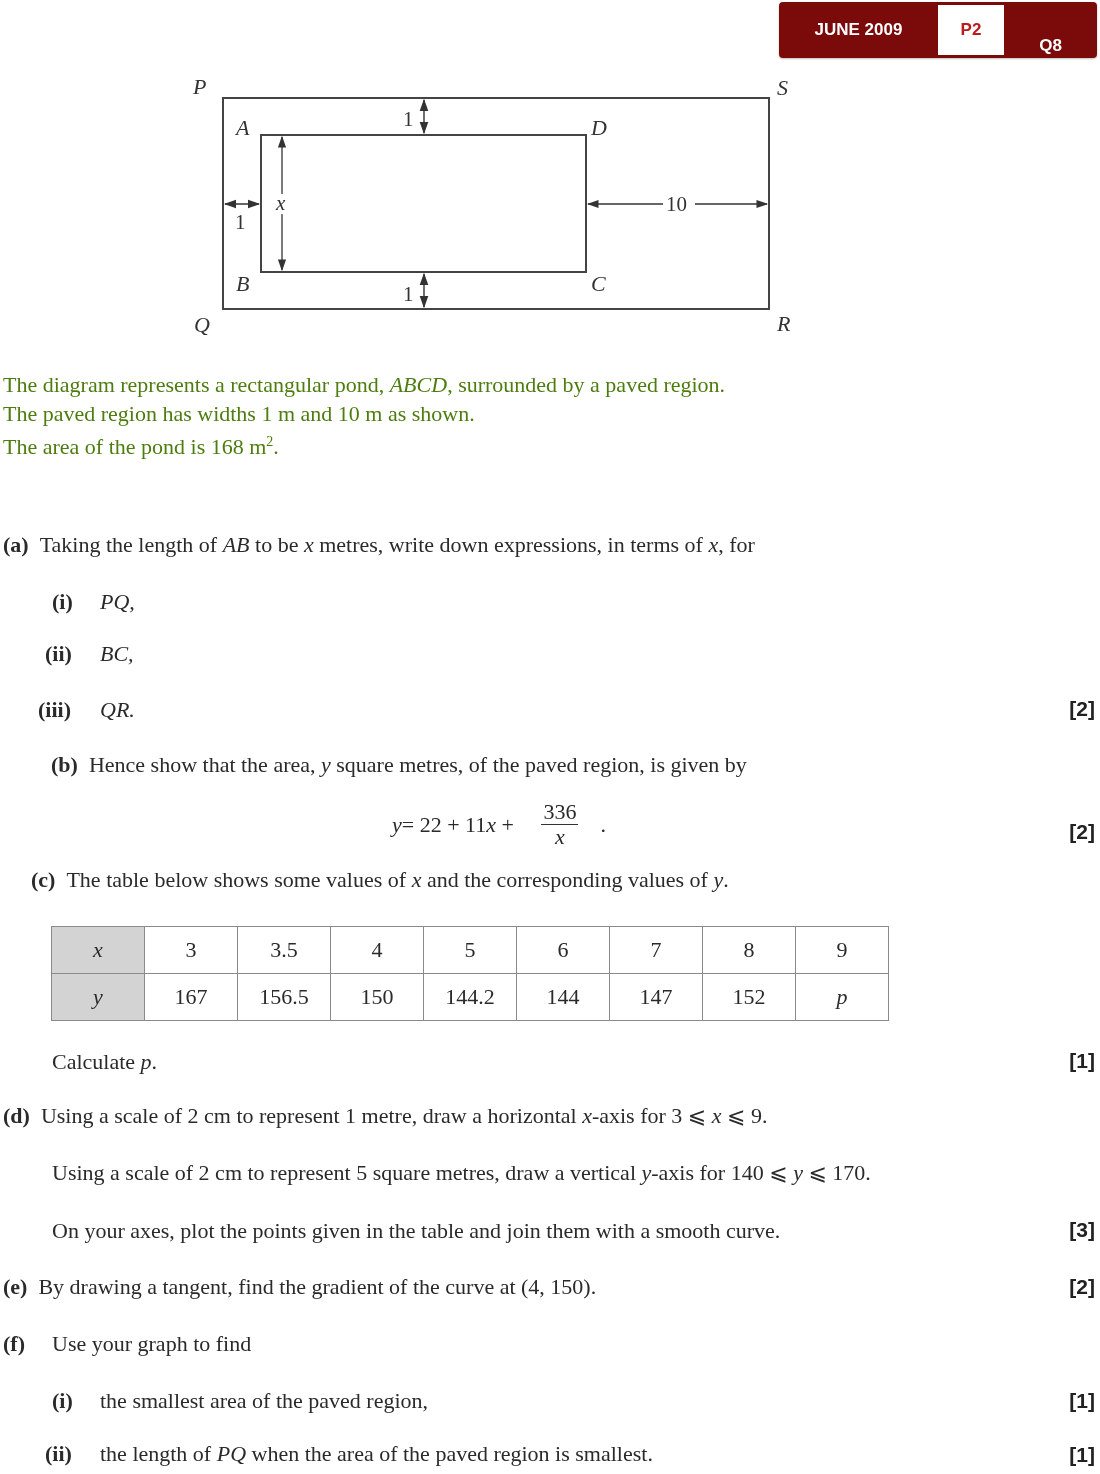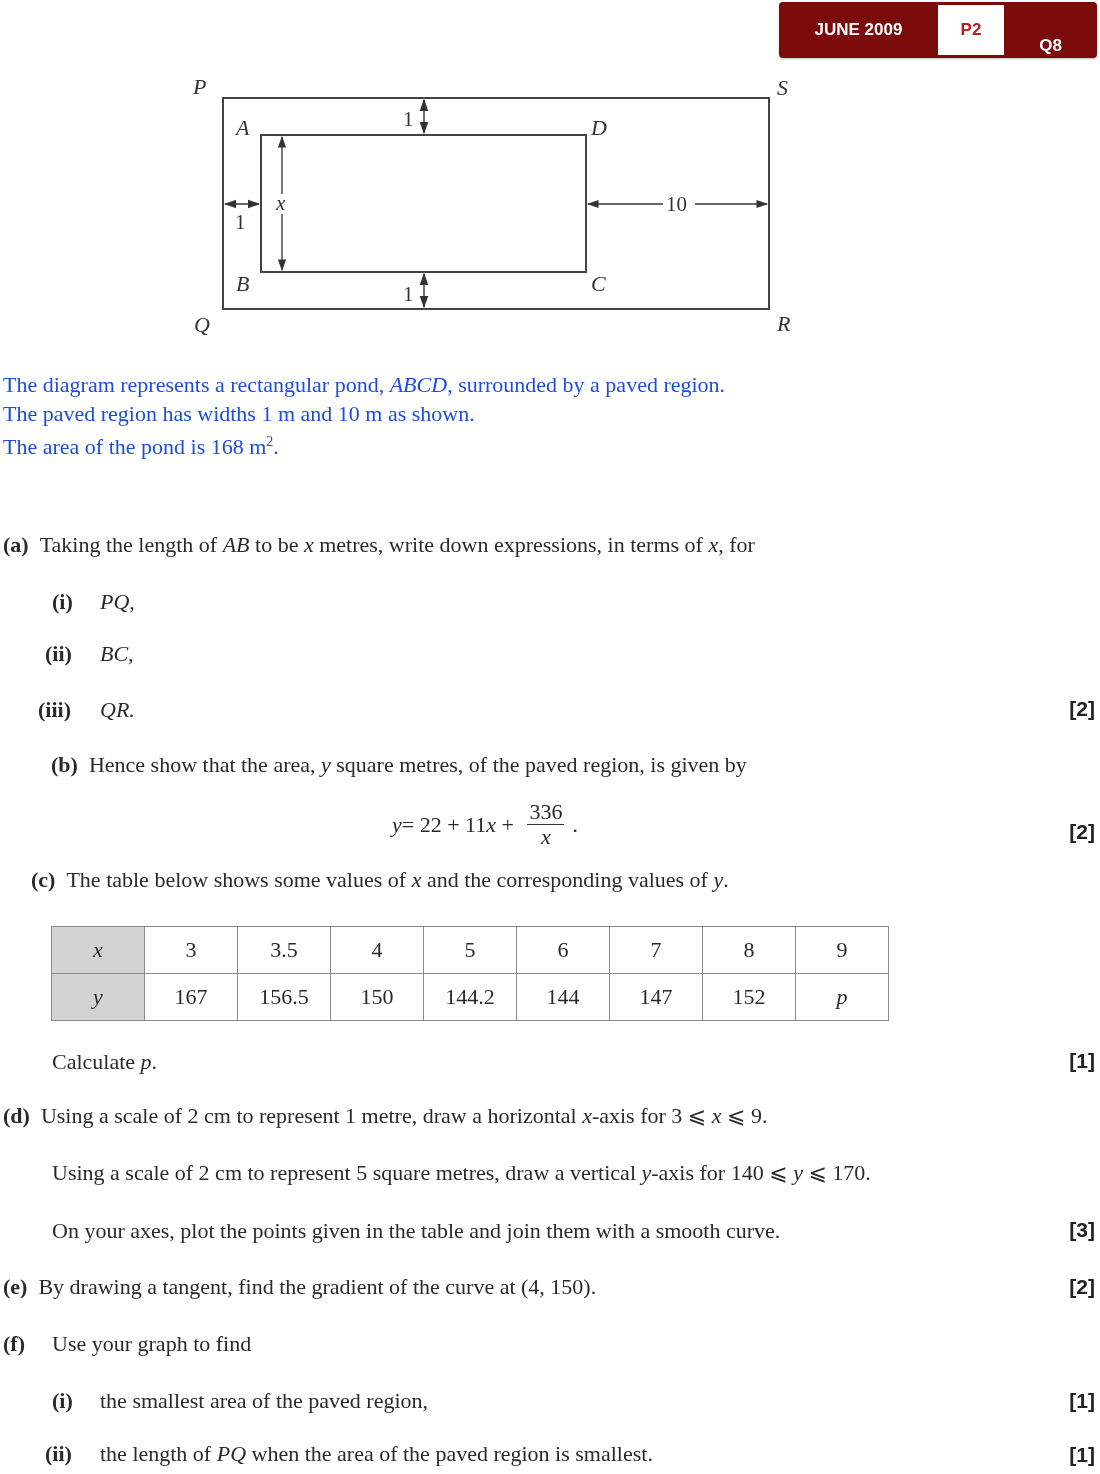--- a/index.html
+++ b/index.html
@@ -18,28 +18,28 @@
   }
   .badge .seg { font-family: "Liberation Sans", "DejaVu Sans", sans-serif; font-weight: bold; font-size: 17px; display:flex; align-items:center; justify-content:center; height: 100%; }
   .badge .date { width: 159px; color: #ffffff; }
   .badge .paper { width: 66px; height: 50px; background: #ffffff; color: #b91c1c; }
   .badge .q { flex: 1; color: #ffffff; margin-top: 32px; }
 
   
   #diagram { position: absolute; left: 180px; top: 70px; }
   #diagram text { font-family: "Liberation Serif", "DejaVu Serif", serif; fill: #333333; }
 
-  .para { position: absolute; left: 3px; font-size: 22px; line-height: 28.5px; color: #1d4ed8; }
+  .para { position: absolute; left: 3px; font-size: 22px; line-height: 28.5px; color: #4d7c0f; }
   .line { position: absolute; font-size: 22px; color: #2a2a2a; white-space: nowrap; }
   .lbl { font-weight: bold; }
   .marks { position: absolute; right: 5px; font-family: "Liberation Sans", "DejaVu Sans", sans-serif; font-weight: bold; font-size: 21px; color: #222222; }
 
   
   .formula { position: absolute; left: 392px; top: 800px; font-size: 22px; display: flex; align-items: center; white-space: nowrap; color:#2a2a2a; }
-  .frac { display: inline-flex; flex-direction: column; align-items: center; margin: 0 8px; }
+  .frac { display: inline-flex; flex-direction: column; align-items: center; margin: 0 22px; }
   .frac .num { border-bottom: 1.3px solid #333; padding: 0 2px; line-height: 24px; }
   .frac .den { line-height: 24px; font-style: italic; }
 
   
   table.vals {
     position: absolute; left: 51px; top: 926px; border-collapse: collapse;
     font-size: 22px; color: #2a2a2a;
   }
   table.vals td {
     border: 1.4px solid #8a8a8a; width: 92px; height: 46px; text-align: center; padding: 0;

